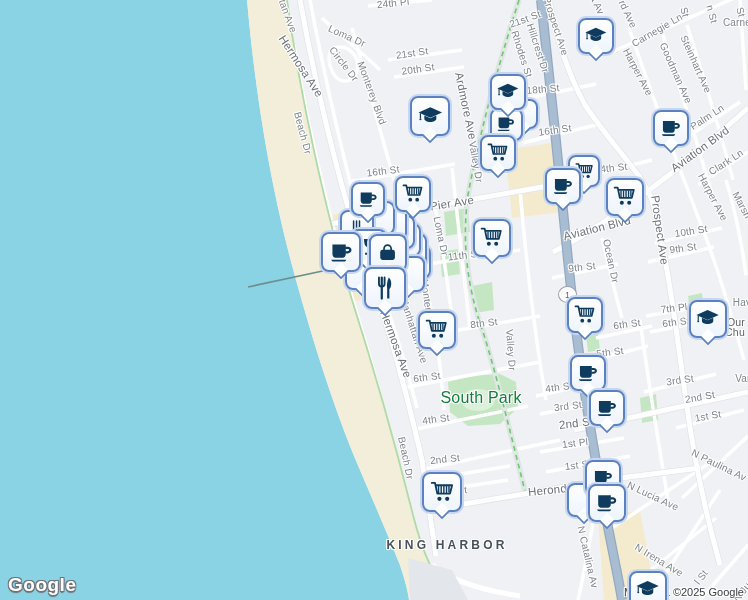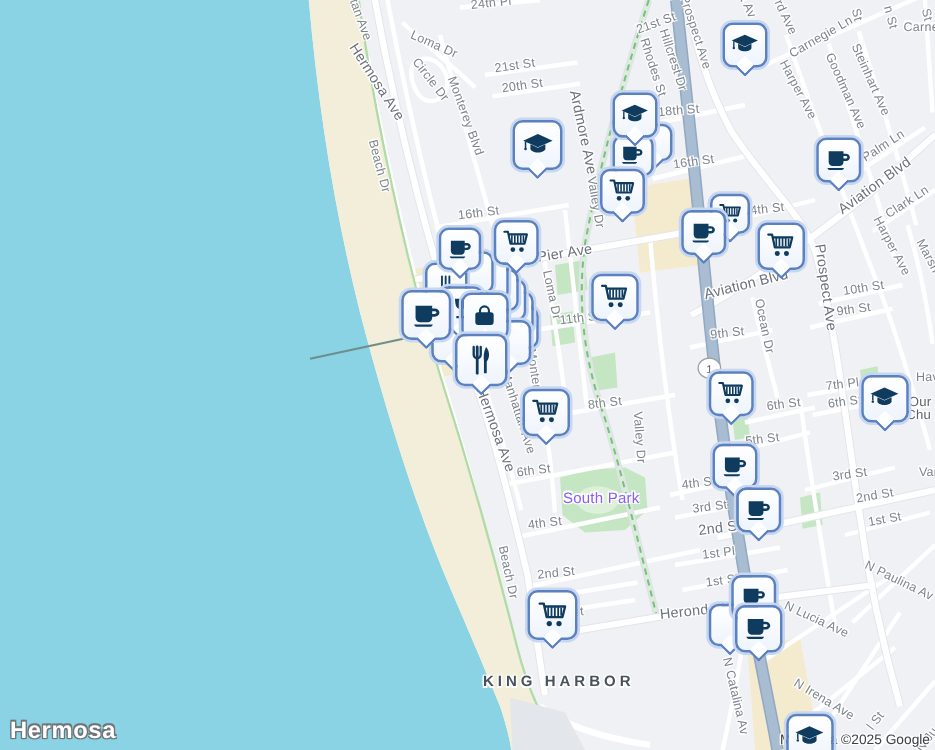--- a/index.html
+++ b/index.html
@@ -3,21 +3,21 @@
 <meta charset="utf-8">
 <style>
   html,body{margin:0;padding:0;background:#fff;}
   #map{position:relative;width:748px;height:600px;overflow:hidden;
        font-family:"Liberation Sans",sans-serif;background:#F0F1F4;}
   #basemap{position:absolute;left:0;top:0;z-index:1;}
   .lbl{position:absolute;z-index:4;white-space:nowrap;color:#7F858D;font-size:10px;
        text-shadow:0 0 2px #fff,0 0 2px #fff,1px 1px 0 #fff,-1px -1px 0 #fff,1px -1px 0 #fff,-1px 1px 0 #fff;
        letter-spacing:.2px;}
   .lbl.lg{font-size:11.5px;color:#6C727B;}
-  .lbl.park{color:#8b5cf6;font-size:12px;}
+  .lbl.park{color:#15803d;font-size:16px;}
   .lbl.locality{color:#47525C;font-size:12px;font-weight:700;letter-spacing:3.2px;}
   .lbl.poi{color:#5F6368;font-size:10.5px;}
   .lbl.city{color:#3B4043;font-size:13px;}
   .marker{position:absolute;border-radius:8px;background:linear-gradient(180deg,#ffffff,#eef4fd);
           border:2.5px solid #5B81C1;box-shadow:0 0 0 2px #C7D7F0;
           display:flex;align-items:center;justify-content:center;color:#0E3B5E;box-sizing:border-box;}
   .marker .tail{position:absolute;left:50%;bottom:-7px;width:10px;height:10px;
           background:#fdfeff;border-right:2.5px solid #5B81C1;border-bottom:2.5px solid #5B81C1;
           transform:translateX(-50%) rotate(45deg);border-radius:0 0 2px 0;}
   .marker svg{width:74%;height:74%;position:relative;z-index:2;}
@@ -449,16 +449,16 @@
         <svg>
           <use href="#i-food"></use>
         </svg>
       </div>
     </div>
 
   <div id="shield" style="left:558px;top:286px">
     <span>1</span>
   </div>
 
-  <span id="google-logo">Hermosa</span>
+  <span id="google-logo">Google</span>
 
   <div id="attribution">Map data ©2025 Google</div>
 </div>
 
 </body></html>

